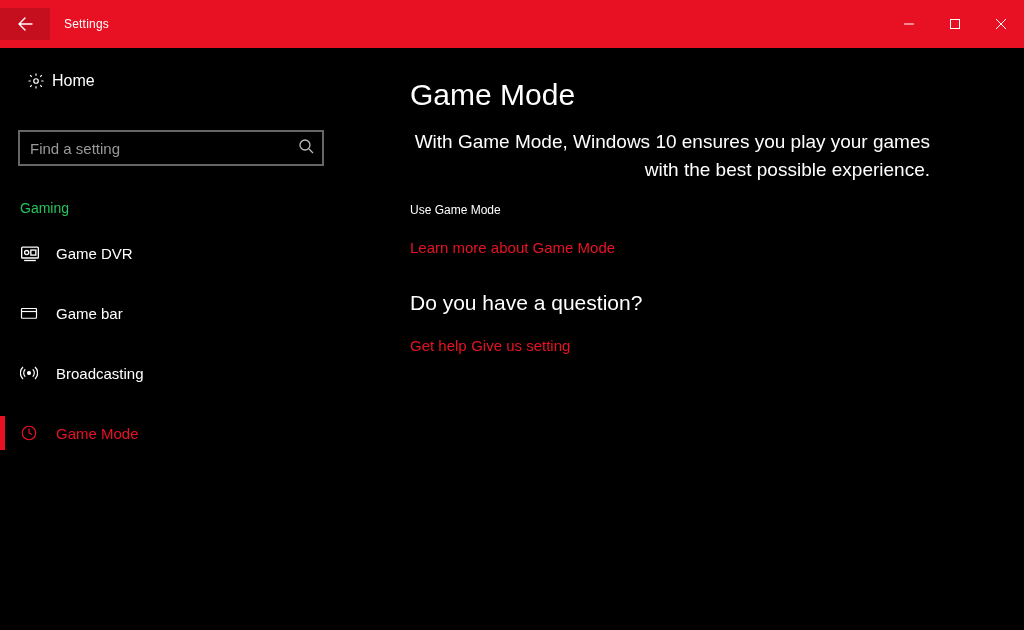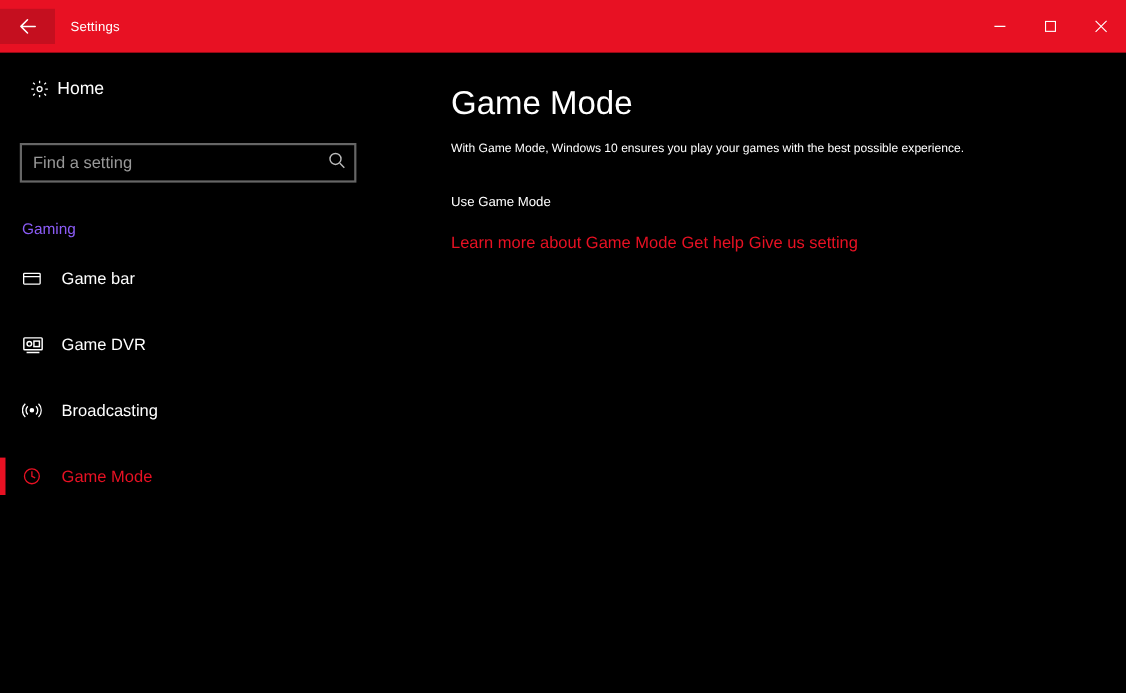--- a/index.html
+++ b/index.html
@@ -59,21 +59,21 @@
     color: #999;
     font-size: 15px;
     padding: 0 36px 0 10px;
     outline: none;
   }
   .search-input::placeholder { color: #999; }
   .search-icon {
     position: absolute; right: 10px; top: 50%; transform: translateY(-50%);
   }
   .cat-label {
-    color: #8b5cf6;
+    color: #22c55e;
     font-size: 14px;
     padding-left: 2px;
     margin-bottom: 14px;
   }
   .nav-item {
     display: flex; align-items: center;
     height: 46px;
     padding-left: 2px;
     font-size: 15px;
     color: #fff;
@@ -94,25 +94,26 @@
   .main {
     flex: 1;
     padding: 30px 30px 0 40px;
   }
   .main h1 {
     font-weight: 300;
     font-size: 30px;
     margin-bottom: 16px;
   }
   .main p.desc {
-    font-size: 11px;
+    font-size: 19px;
     color: #fff;
     line-height: 1.45;
     max-width: 520px;
-    margin-bottom: 32px;
+    margin-bottom: 20px;
+    text-align: right;
   }
   .setting-label { font-size: 12px; margin-bottom: 12px; }
   .toggle-row {
     display: flex; align-items: center; gap: 14px;
     margin-bottom: 22px;
   }
   .toggle {
     width: 46px; height: 20px; border-radius: 10px;
     background: #e81123; position: relative;
   }
@@ -184,43 +185,43 @@
           <circle cx="7" cy="7" r="5"></circle>
             <line x1="11" y1="11" x2="15" y2="15"></line>
         </svg>
       </span>
     </div>
 
     <div class="cat-label">Gaming</div>
 
     <div class="nav-item">
       <span class="icon">
-        <svg width="18" height="18" viewBox="0 0 24 24" fill="none" stroke="#fff" stroke-width="1.6">
-          <rect x="2" y="6" width="20" height="13" rx="1"></rect>
-          <line x1="2" y1="10" x2="22" y2="10"></line>
-        </svg>
-      </span>
-      <span>Game bar</span>
-    </div>
-
-    <div class="nav-item">
-      <span class="icon">
         <svg width="20" height="18" viewBox="0 0 24 20" fill="none" stroke="#fff" stroke-width="1.6">
           <rect x="2" y="3" width="20" height="13" rx="1"></rect>
           <path d="M5 19h14"></path>
           <circle cx="8" cy="9.5" r="2.5"></circle>
           <rect x="13" y="6.5" width="6" height="6"></rect>
         </svg>
       </span>
       <span>Game DVR</span>
     </div>
 
     <div class="nav-item">
       <span class="icon">
         <svg width="18" height="18" viewBox="0 0 24 24" fill="none" stroke="#fff" stroke-width="1.6">
+          <rect x="2" y="6" width="20" height="13" rx="1"></rect>
+          <line x1="2" y1="10" x2="22" y2="10"></line>
+        </svg>
+      </span>
+      <span>Game bar</span>
+    </div>
+
+    <div class="nav-item">
+      <span class="icon">
+        <svg width="18" height="18" viewBox="0 0 24 24" fill="none" stroke="#fff" stroke-width="1.6">
           <circle cx="12" cy="12" r="2" fill="#fff"></circle>
           <path d="M7 7a7 7 0 000 10M17 7a7 7 0 010 10"></path>
           <path d="M4 4a11 11 0 000 16M20 4a11 11 0 010 16"></path>
         </svg>
       </span>
       <span>Broadcasting</span>
     </div>
 
     <div class="nav-item active">
       <span class="icon">
@@ -234,18 +235,19 @@
   </div>
 
   <div class="main">
     <h1>Game Mode</h1>
     <p class="desc">With Game Mode, Windows 10 ensures you play your games with the best possible experience.</p>
 
     <div class="setting-label">Use Game Mode</div>
 
     <a class="link">Learn more about Game Mode</a>
 
+    <h2 class="subhead">Do you have a question?</h2>
     <a class="link">Get help</a>
 
     <a class="link">Give us setting</a>
   </div>
 
 </div>
 
 </body></html>

